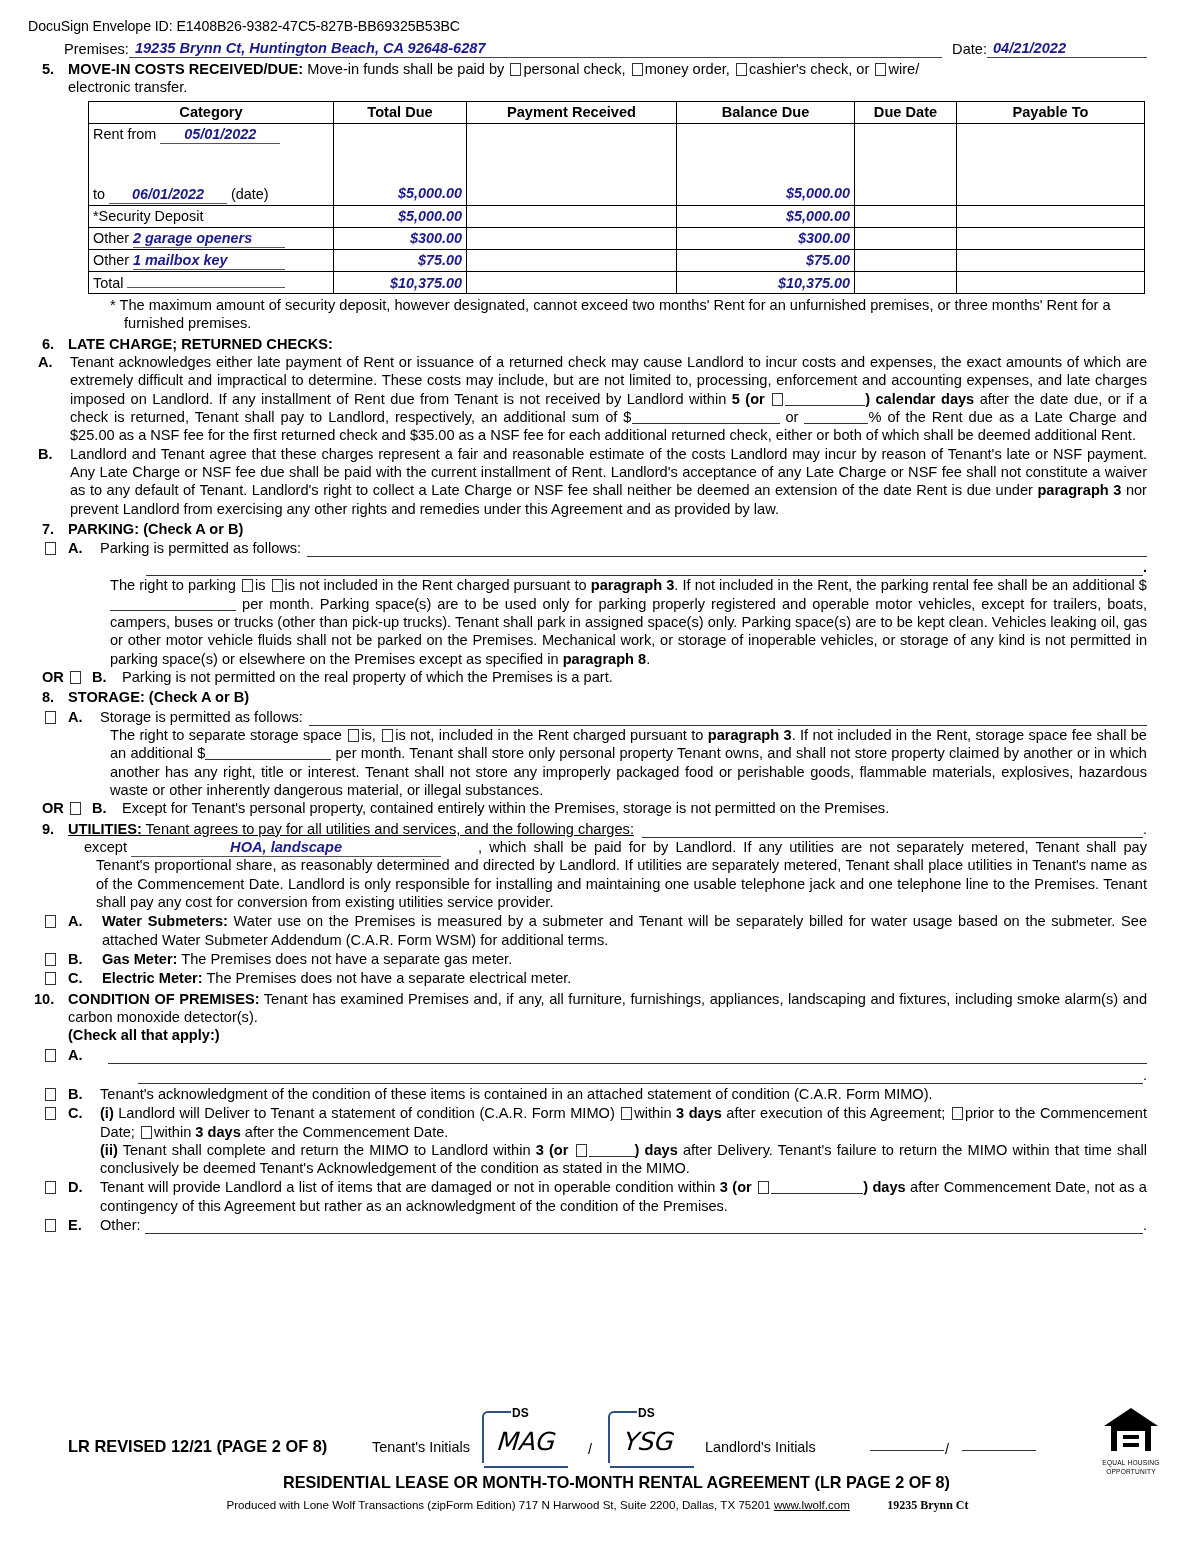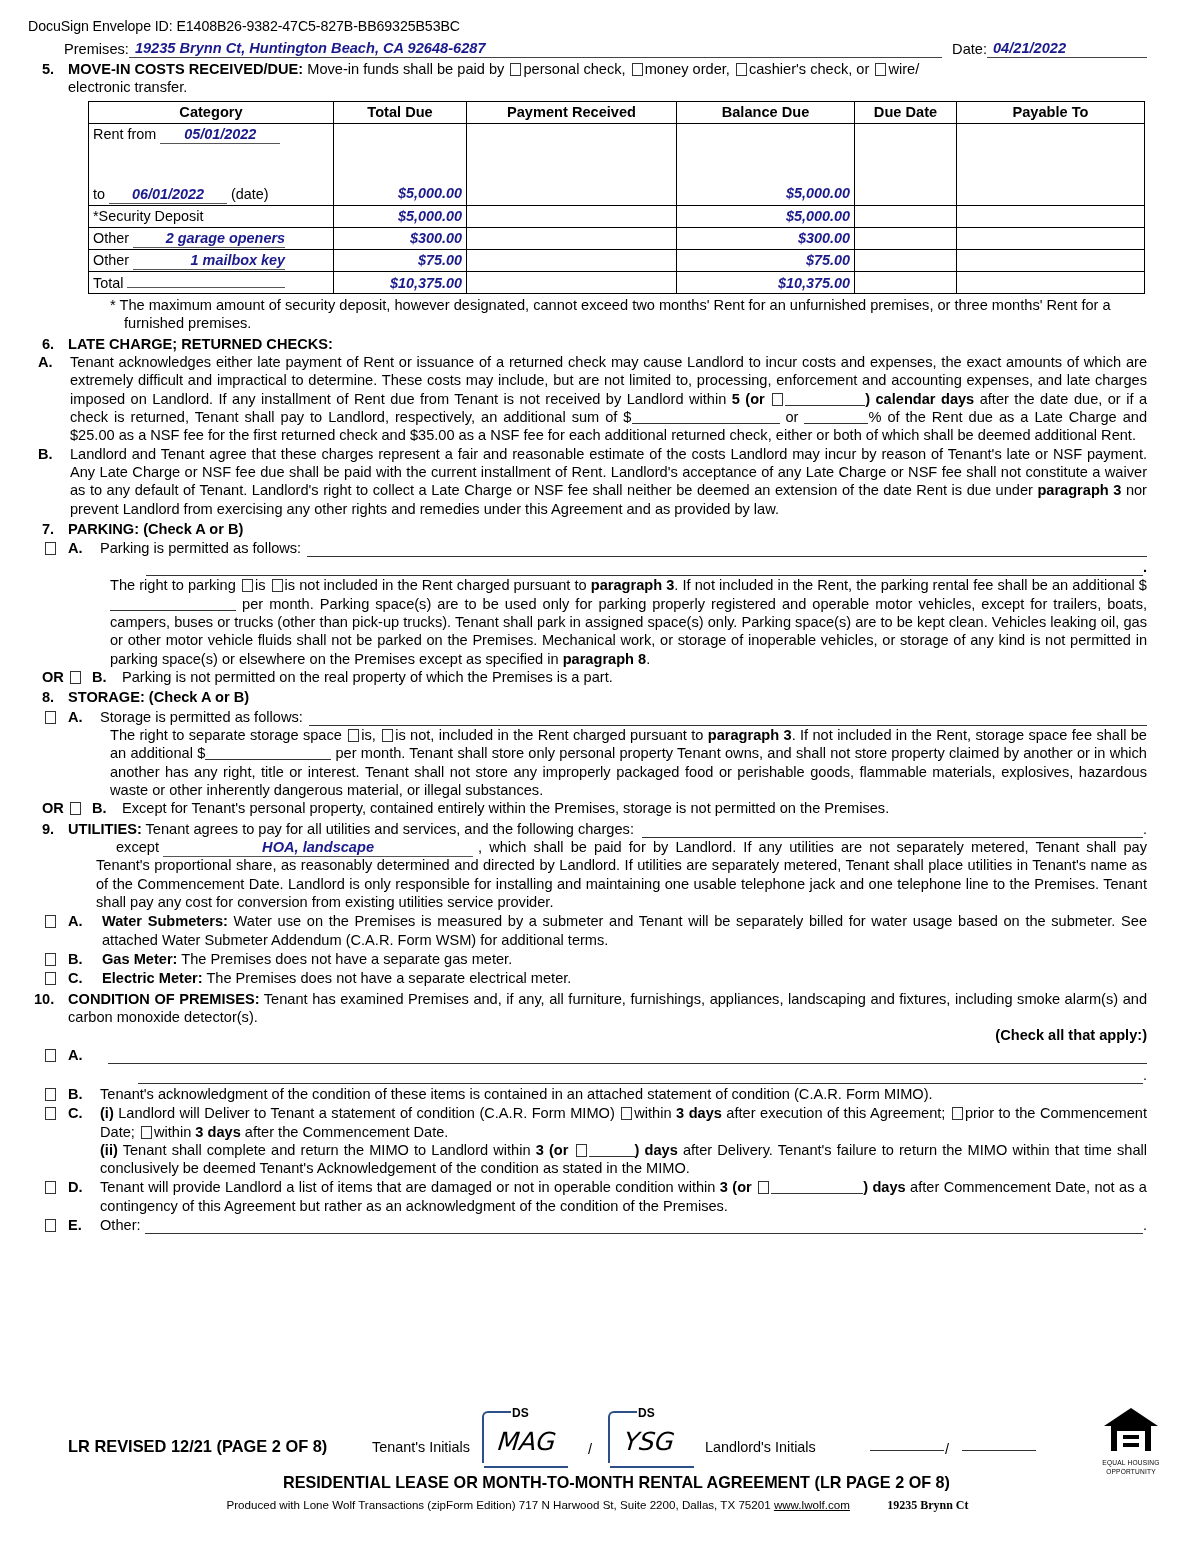--- a/index.html
+++ b/index.html
@@ -9,21 +9,21 @@
     background:#ffffff;
     font-family:"Liberation Sans", sans-serif;
     font-size:14.6px;
     line-height:1.255;
     color:#000000;
     position:relative;
     overflow:hidden;
   }
   .page { padding: 18px 48px 0 28px; position:relative; }
 
-  .fill { color:#1a1a8c; font-style:italic; font-weight:bold; white-space:nowrap;text-align:right; }
+  .fill { color:#1a1a8c; font-style:italic; font-weight:bold; white-space:nowrap; }
   .ul { border-bottom:1.1px solid #555; display:inline-block; }
   .b { font-weight:bold; }
 
   
   .envelope { font-size:14.2px; margin:0 0 3px 0; letter-spacing:-0.1px; }
   .premises-row { display:flex; align-items:flex-end; margin-left:36px; }
   .premises-lbl { white-space:nowrap; }
   .premises-val { flex:0 0 auto; border-bottom:1.2px solid #444; padding:0 4px 0 6px; }
   .premises-spacer { flex:1 1 auto; border-bottom:1.2px solid #444; min-width:10px; }
   .date-lbl { white-space:nowrap; padding-left:10px; }
@@ -300,28 +300,28 @@
   <div class="orrow">
     <div class="orlbl">OR</div>
     <div class="cbw"><span class="cb"></span></div>
     <div class="ltr">B.</div>
     <div class="txt">Except for Tenant's personal property, contained entirely within the Premises, storage is not permitted on the Premises.</div>
   </div>
 
   <div class="clause">
     <div class="num">9.</div>
     <div class="body nj" style="display:flex;align-items:flex-end;">
-      <span style="white-space:nowrap;"><span class="b">UTILITIES:</span>
+      <span style="white-space:nowrap;text-decoration:underline;"><span class="b">UTILITIES:</span>
       <span>Tenant agrees to pay for all utilities and services, and the following charges:</span></span>
       <span style="flex:1 1 auto;border-bottom:1.1px solid #333;margin-left:8px;height:15px;"></span>
         <span>.</span>
     </div>
   </div>
 
-  <div style="margin-left:88px;">
+  <div style="margin-left:56px;">
     <span>except</span>
     <span class="fill ul" style="min-width:310px;text-align:center;">HOA, landscape</span>
   </div>
   <div style="margin-left:68px;text-align:justify;margin-top:-19px;text-indent:382px;">, which shall be paid for by Landlord. If any utilities are not separately metered, Tenant shall pay Tenant's proportional share, as reasonably determined and directed by Landlord. If utilities are separately metered, Tenant shall place utilities in Tenant's name as of the Commencement Date. Landlord is only responsible for installing and maintaining one usable telephone jack and one telephone line to the Premises. Tenant shall pay any cost for conversion from existing utilities service provider.</div>
 
   <div class="cbsub">
     <div class="cbw"><span class="cb"></span></div>
     <div class="ltr">A.</div>
     <div class="txt" style="padding-left:2px;">
       <span class="b">Water Submeters:</span>
@@ -343,21 +343,21 @@
       <span class="b">Electric Meter:</span>
       <span>The Premises does not have a separate electrical meter.</span>
     </div>
   </div>
 
   <div class="clause">
     <div class="num wide">10.</div>
     <div class="body">
       <span class="b">CONDITION OF PREMISES:</span>
       <span>Tenant has examined Premises and, if any, all furniture, furnishings, appliances, landscaping and fixtures, including smoke alarm(s) and carbon monoxide detector(s).</span>
-      <div class="b" style="text-align:right;">(Check all that apply:)</div>
+      <div class="b" style="text-align:left;">(Check all that apply:)</div>
     </div>
   </div>
 
   <div class="cbsub">
     <div class="cbw"><span class="cb"></span></div>
     <div class="ltr">A.</div>
     <div class="txt" style="display:flex;align-items:flex-end;">
       <span style="flex:1 1 auto;border-bottom:1.1px solid #333;margin-left:8px;height:15px;"></span>
     </div>
   </div>

